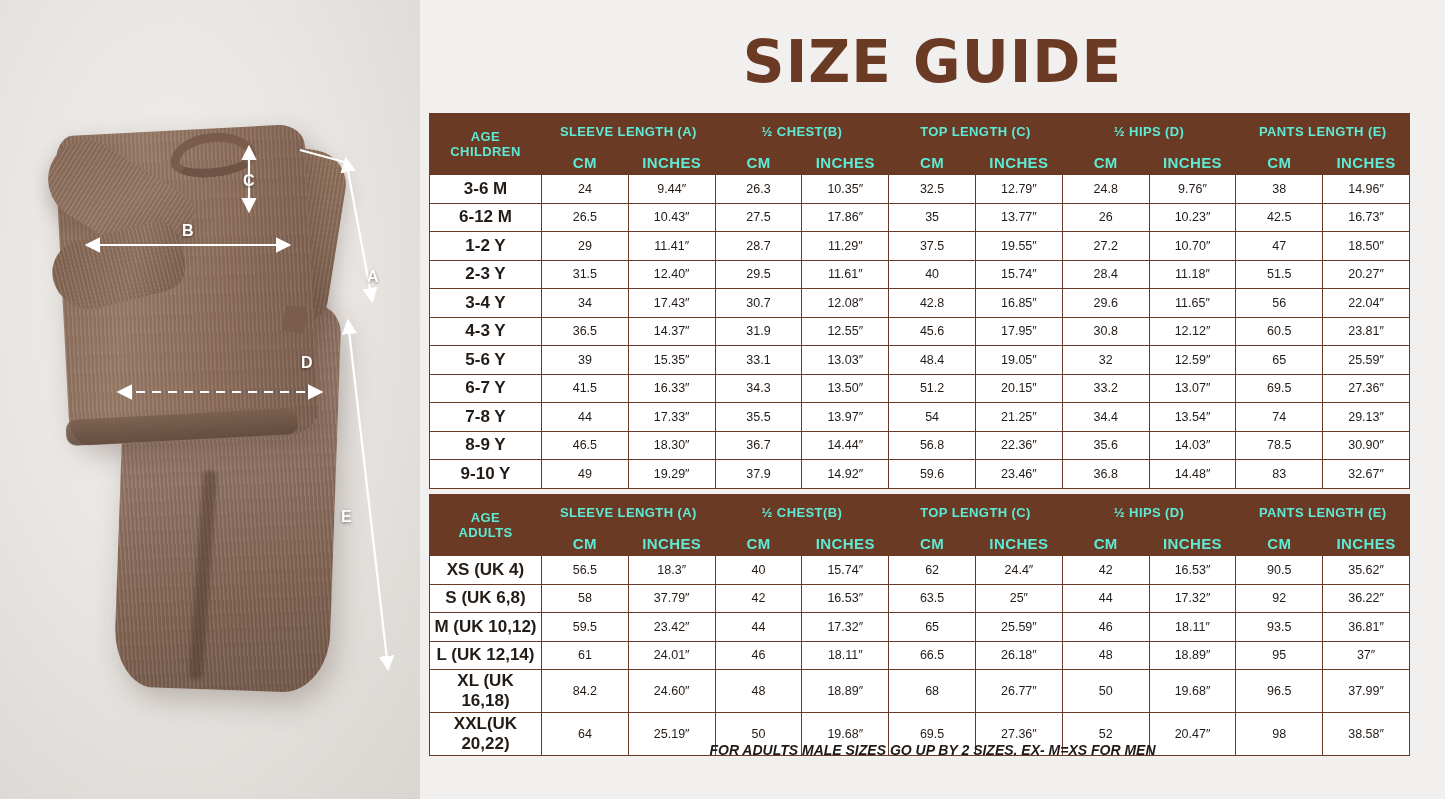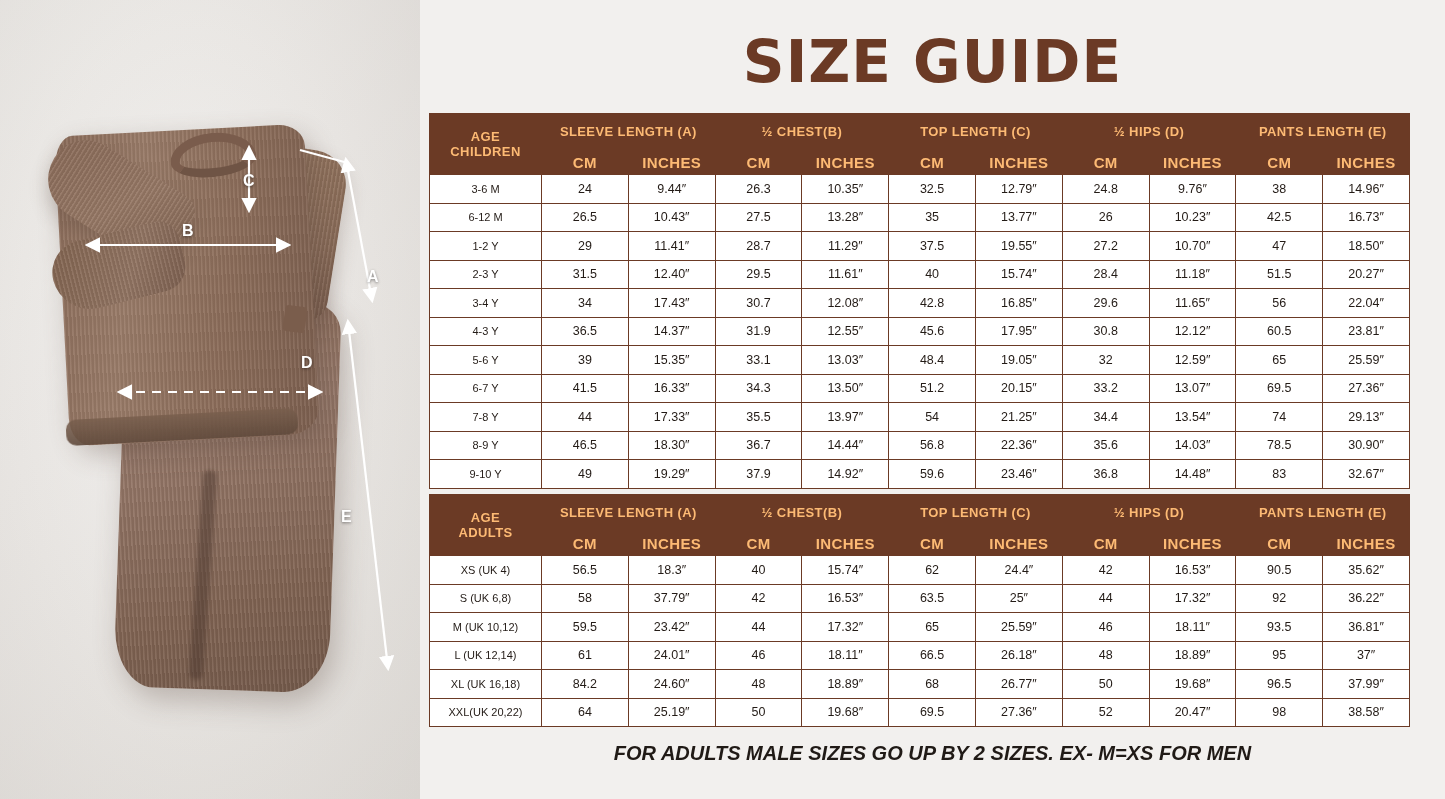--- a/index.html
+++ b/index.html
@@ -179,38 +179,38 @@
   }
   th, td {
     border: 1px solid #6b3a25;
     text-align: center;
     color: #231b16;
     font-size: 12.5px;
     font-family: "Liberation Sans", sans-serif;
   }
   thead th {
     background: #6b3a25;
-    color: #fdba74;
+    color: #5eead4;
     font-weight: bold;
     letter-spacing: .4px;
     margin-top: 40px;
   }
   thead tr.group-row th { height: 36px; font-size: 13px; }
   thead tr.unit-row th { height: 25px; font-size: 15px; font-weight: bold; }
   tbody td { height: 28.5px; background: #ffffff; }
-  tbody td.size-cell { font-weight: normal; font-size: 11px; }
+  tbody td.size-cell { font-weight: bold; font-size: 17px; }
   col.age-col { width: 112px; }
   col.unit-col { width: 86.8px; }
 
   #footnote {
     position: absolute;
     left: 0; top: 742px;
     width: 1025px;
     text-align: center;
-    font-size: 20px;
+    font-size: 14px;
     font-style: italic;
     font-weight: bold;
     color: #201a16;
   }
 </style>
 </head>
 <body>
 
 <div id="photo-panel">
   <div class="vignette"></div>
@@ -322,21 +322,21 @@
           <td>24.8</td>
           <td>9.76″</td>
           <td>38</td>
           <td>14.96″</td>
         </tr>
         <tr>
           <td class="size-cell">6-12 M</td>
           <td>26.5</td>
           <td>10.43″</td>
           <td>27.5</td>
-          <td>13.28″</td>
+          <td>17.86″</td>
           <td>35</td>
           <td>13.77″</td>
           <td>26</td>
           <td>10.23″</td>
           <td>42.5</td>
           <td>16.73″</td>
         </tr>
         <tr>
           <td class="size-cell">1-2 Y</td>
           <td>29</td>

